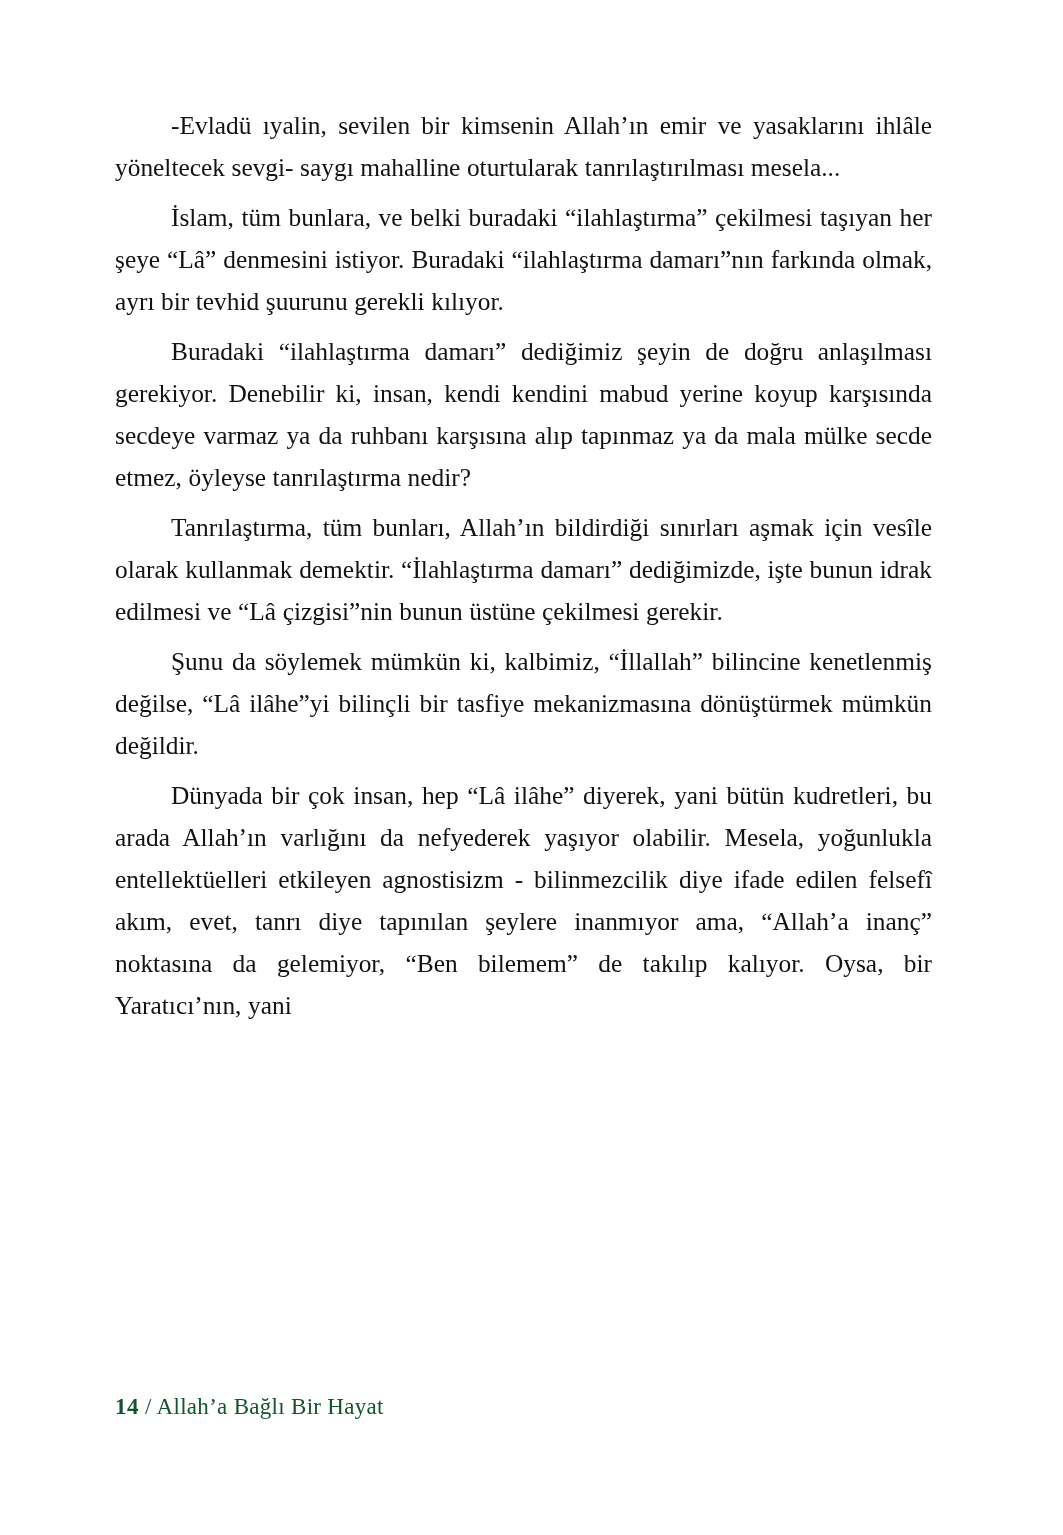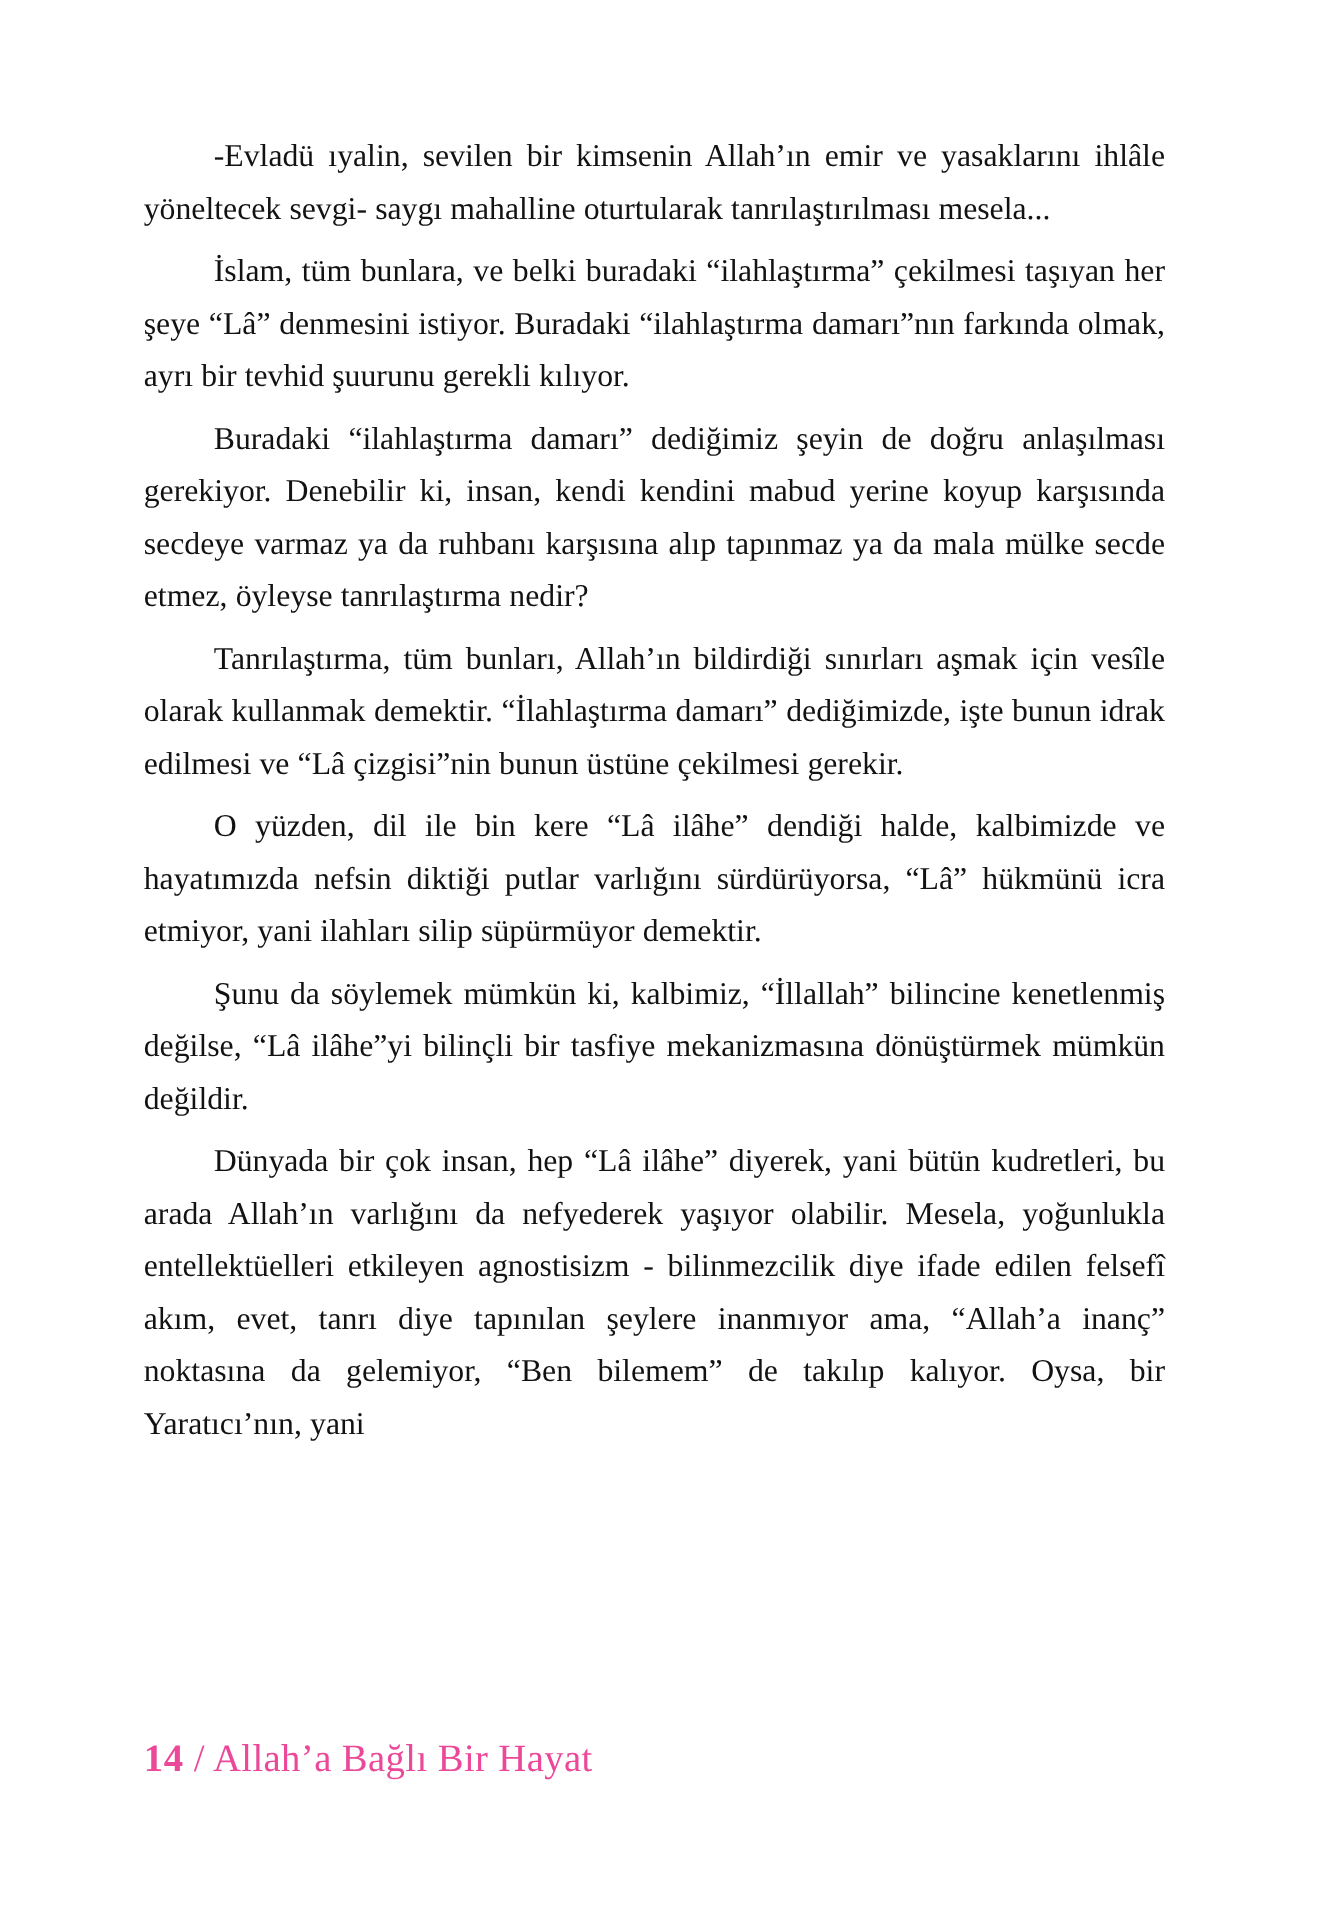--- a/index.html
+++ b/index.html
@@ -42,23 +42,23 @@
 
   .para:last-of-type {
     margin-bottom: 16px;
   }
 
   .footer {
     position: absolute;
     left: 115px;
     top: 1392px;
     font-family: "Liberation Serif", "DejaVu Serif", serif;
-    font-size: 31px;
+    font-size: 23px;
     line-height: 30px;
-    color: #ec4899;
+    color: #14532d;
     letter-spacing: 0.3px;
     white-space: nowrap;
   }
 
   .footer .page-num {
     font-weight: bold;
     letter-spacing: 0.5px;
   }
 
   .footer .sep {
@@ -72,21 +72,20 @@
 </head>
 <body>
 
 <div class="page">
 
   <div class="text-column">
     <p class="para">-Evladü ıyalin, sevilen bir kimsenin Allah’ın emir ve yasaklarını ihlâle yöneltecek sevgi- saygı mahalline oturtularak tanrılaştırılması mesela...</p>
     <p class="para">İslam, tüm bunlara, ve belki buradaki “ilahlaştırma” çekilmesi taşıyan her şeye “Lâ” denmesini istiyor. Buradaki “ilahlaştırma damarı”nın farkında olmak, ayrı bir tevhid şuurunu gerekli kılıyor.</p>
     <p class="para">Buradaki “ilahlaştırma damarı” dediğimiz şeyin de doğru anlaşılması gerekiyor. Denebilir ki, insan, kendi kendini mabud yerine koyup karşısında secdeye varmaz ya da ruhbanı karşısına alıp tapınmaz ya da mala mülke secde etmez, öyleyse tanrılaştırma nedir?</p>
     <p class="para">Tanrılaştırma, tüm bunları, Allah’ın bildirdiği sınırları aşmak için vesîle olarak kullanmak demektir. “İlahlaştırma damarı” dediğimizde, işte bunun idrak edilmesi ve “Lâ çizgisi”nin bunun üstüne çekilmesi gerekir.</p>
-    <p class="para">O yüzden, dil ile bin kere “Lâ ilâhe” dendiği halde, kalbimizde ve hayatımızda nefsin diktiği putlar varlığını sürdürüyorsa, “Lâ” hükmünü icra etmiyor, yani ilahları silip süpürmüyor demektir.</p>
     <p class="para">Şunu da söylemek mümkün ki, kalbimiz, “İllallah” bilincine kenetlenmiş değilse, “Lâ ilâhe”yi bilinçli bir tasfiye mekanizmasına dönüştürmek mümkün değildir.</p>
     <p class="para">Dünyada bir çok insan, hep “Lâ ilâhe” diyerek, yani bütün kudretleri, bu arada Allah’ın varlığını da nefyederek yaşıyor olabilir. Mesela, yoğunlukla entellektüelleri etkileyen agnostisizm - bilinmezcilik diye ifade edilen felsefî akım, evet, tanrı diye tapınılan şeylere inanmıyor ama, “Allah’a inanç” noktasına da gelemiyor, “Ben bilemem” de takılıp kalıyor. Oysa, bir Yaratıcı’nın, yani</p>
   </div>
 
   <div class="footer">
     <span class="page-num">14</span><span class="sep"> / </span><span class="book-title">Allah’a Bağlı Bir Hayat</span>
   </div>
 
 </div>
 

